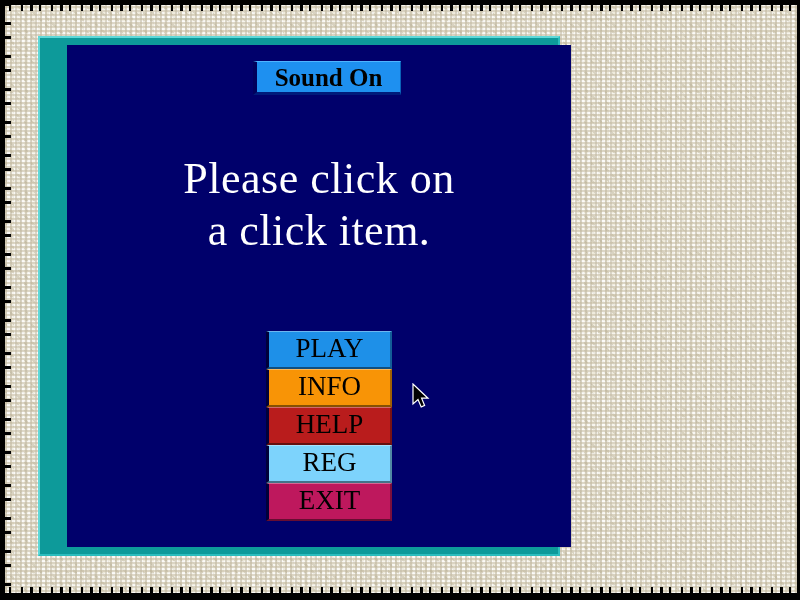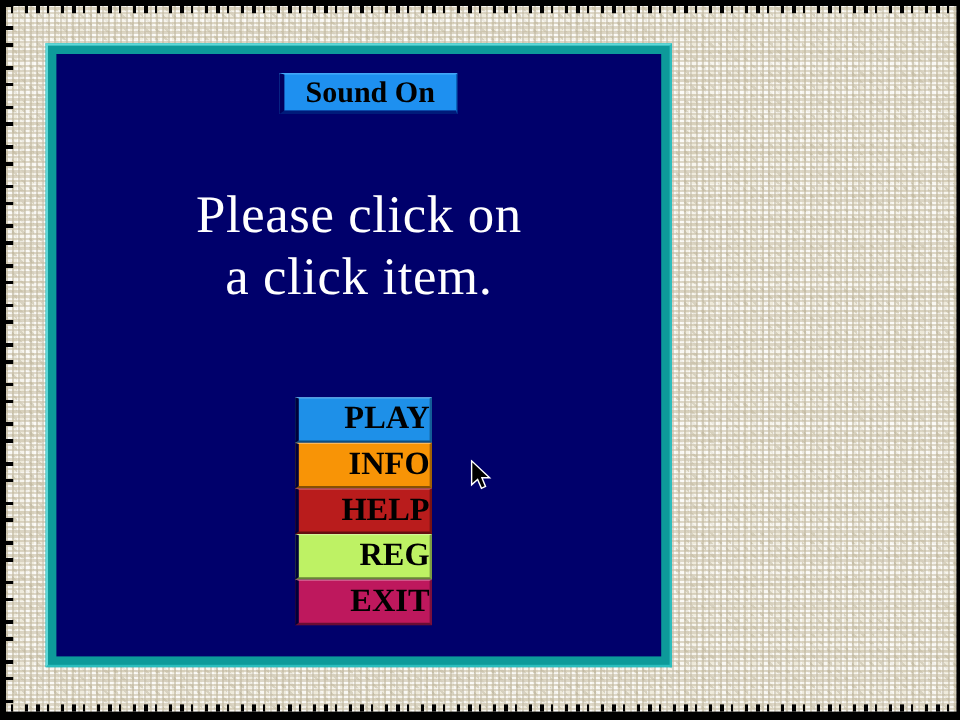--- a/index.html
+++ b/index.html
@@ -126,32 +126,32 @@
 
   
   #menu {
     position: absolute;
     left: 199px; top: 286px;
     width: 126px;
   }
   .menu-btn {
     position: relative;
     display: block;
-    width: 114px;
+    width: 126px;
     height: 38px;
     box-sizing: border-box;
     border-left: 3px solid #00003a;
     border-top: 1px solid rgba(255,255,255,0.35);
     border-right: 2px solid rgba(0,0,0,0.35);
     border-bottom: 2px solid rgba(0,0,0,0.45);
     color: #000000;
     font-size: 27px;
-    font-weight: bold;
+    font-weight: normal;
     line-height: 33px;
-    text-align: right;
+    text-align: center;
     cursor: pointer;
     letter-spacing: 0px;
   }
 
   
   #cursor {
     position: absolute;
     left: 345px; top: 338px;
     width: 18px; height: 28px;
     pointer-events: none;
@@ -162,36 +162,36 @@
 
 <div id="screen">
 
   <div id="texture" style="background-color: rgb(239, 235, 221);"></div>
   <div class="trim" id="trim-top"></div>
   <div class="trim" id="trim-bottom"></div>
   <div class="trim" id="trim-left"></div>
   <div class="trim" id="trim-right"></div>
 
   <div id="panel-frame" style="background: rgb(13, 154, 154);">
-    <div id="panel" style="background: rgb(0, 0, 107);">
+    <div id="panel" style="background: rgb(0, 0, 107); margin-left: 20px;">
 
       <div id="sound-toggle" style="background: rgb(30, 144, 240);">
         <span style="color: rgb(0, 0, 0);">Sound On</span>
       </div>
 
       <div id="message" style="color: rgb(255, 255, 255);">
         <span class="line">Please click on</span>
         <span class="line">a click item.</span>
       </div>
 
       <div id="menu">
         <div class="menu-btn" style="background: rgb(30, 144, 232);">PLAY</div>
         <div class="menu-btn" style="background: rgb(248, 148, 6);">INFO</div>
         <div class="menu-btn" style="background: #b91c1c;">HELP</div>
-        <div class="menu-btn" style="background: #bef264;">REG</div>
+        <div class="menu-btn" style="background: #7dd3fc;">REG</div>
         <div class="menu-btn" style="background: #be185d;">EXIT</div>
       </div>
 
       <svg id="cursor" viewBox="0 0 18 28" style="left: 345px; top: 338px;">
         <path d="M1,1 L1,21 L6,16.5 L9.2,24 L12.6,22.4 L9.6,15.2 L16,15.2 Z" fill="#000000" stroke="#ffffff" stroke-width="1.2" stroke-linejoin="miter"></path>
       </svg>
 
     </div>
   </div>
 </div>

